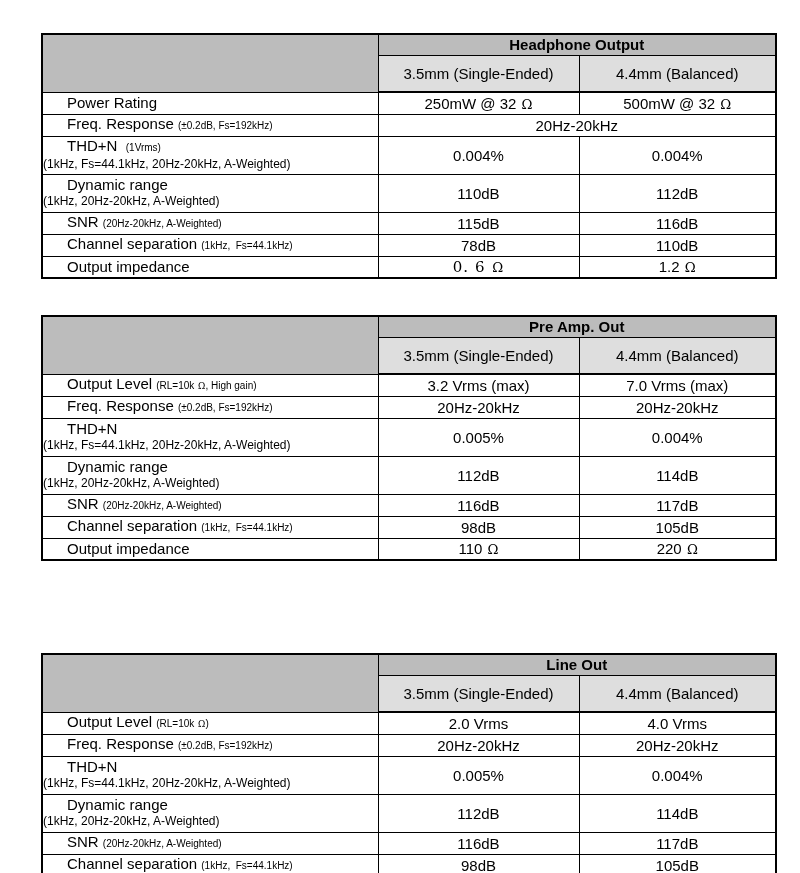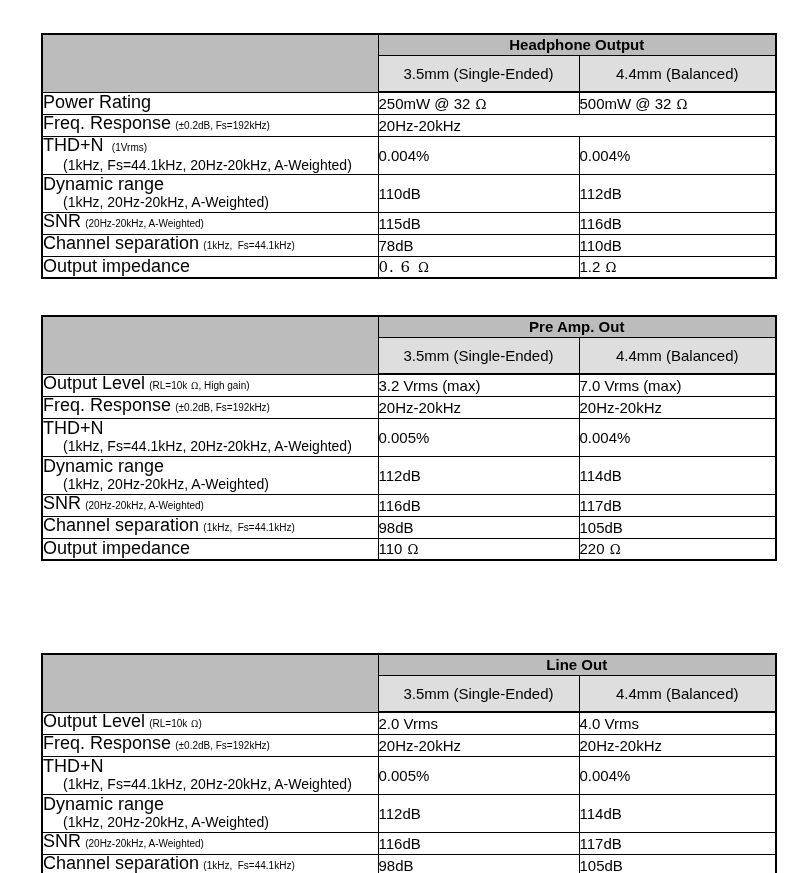--- a/index.html
+++ b/index.html
@@ -61,24 +61,25 @@
     border-bottom: 2px solid var(--border-color);
   }
   tr.single { height: 22px; }
   tr.double { height: 38px; }
   .label-cell {
     padding: 2px 2px 2px 6px;
     line-height: 16.5px;
     font-size: 15px;
     text-align: left;
   }
-  .lbl { font-size: 18px; }
+  .lbl { font-size: 15px; padding-left: 24px; }
   .lbl-sm { font-size: 10px; }
-  .line2 { display: block; font-size: 14px; padding-left: 20px; }
+  .line2 { display: block; font-size: 12px; }
   .val {
+    text-align: center;
     font-size: 15px;
   }
   .serif-num { font-family: "DejaVu Serif", serif; letter-spacing: 1px; }
   .ohm {
     font-family: "DejaVu Serif", serif;
     font-size: 0.88em;
     padding-left: 1px;
   }
 </style>
 </head>

